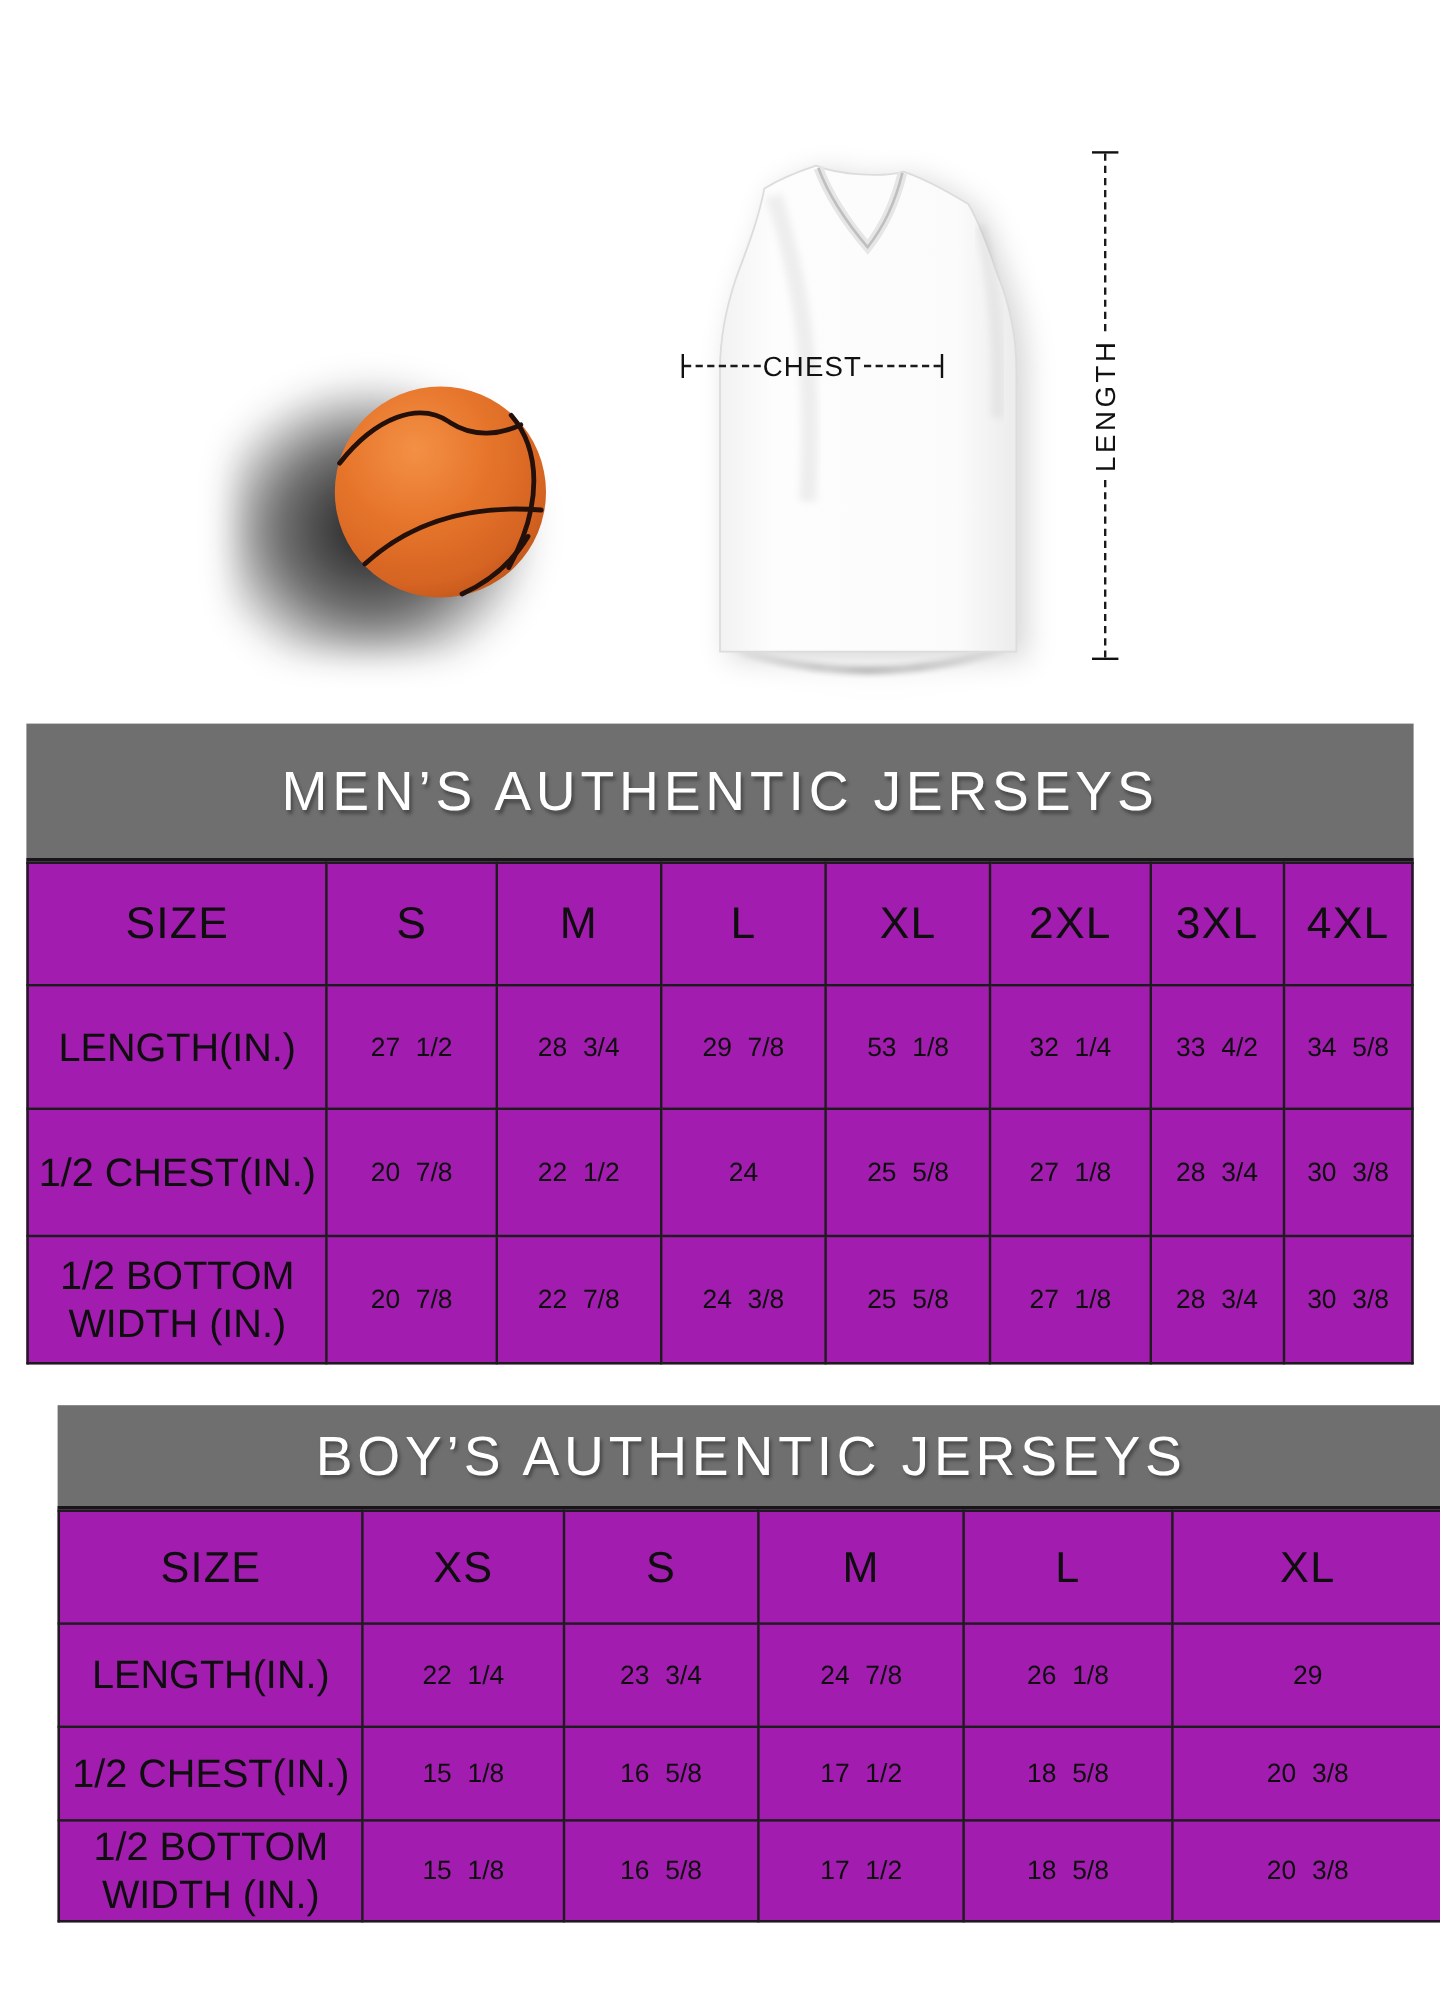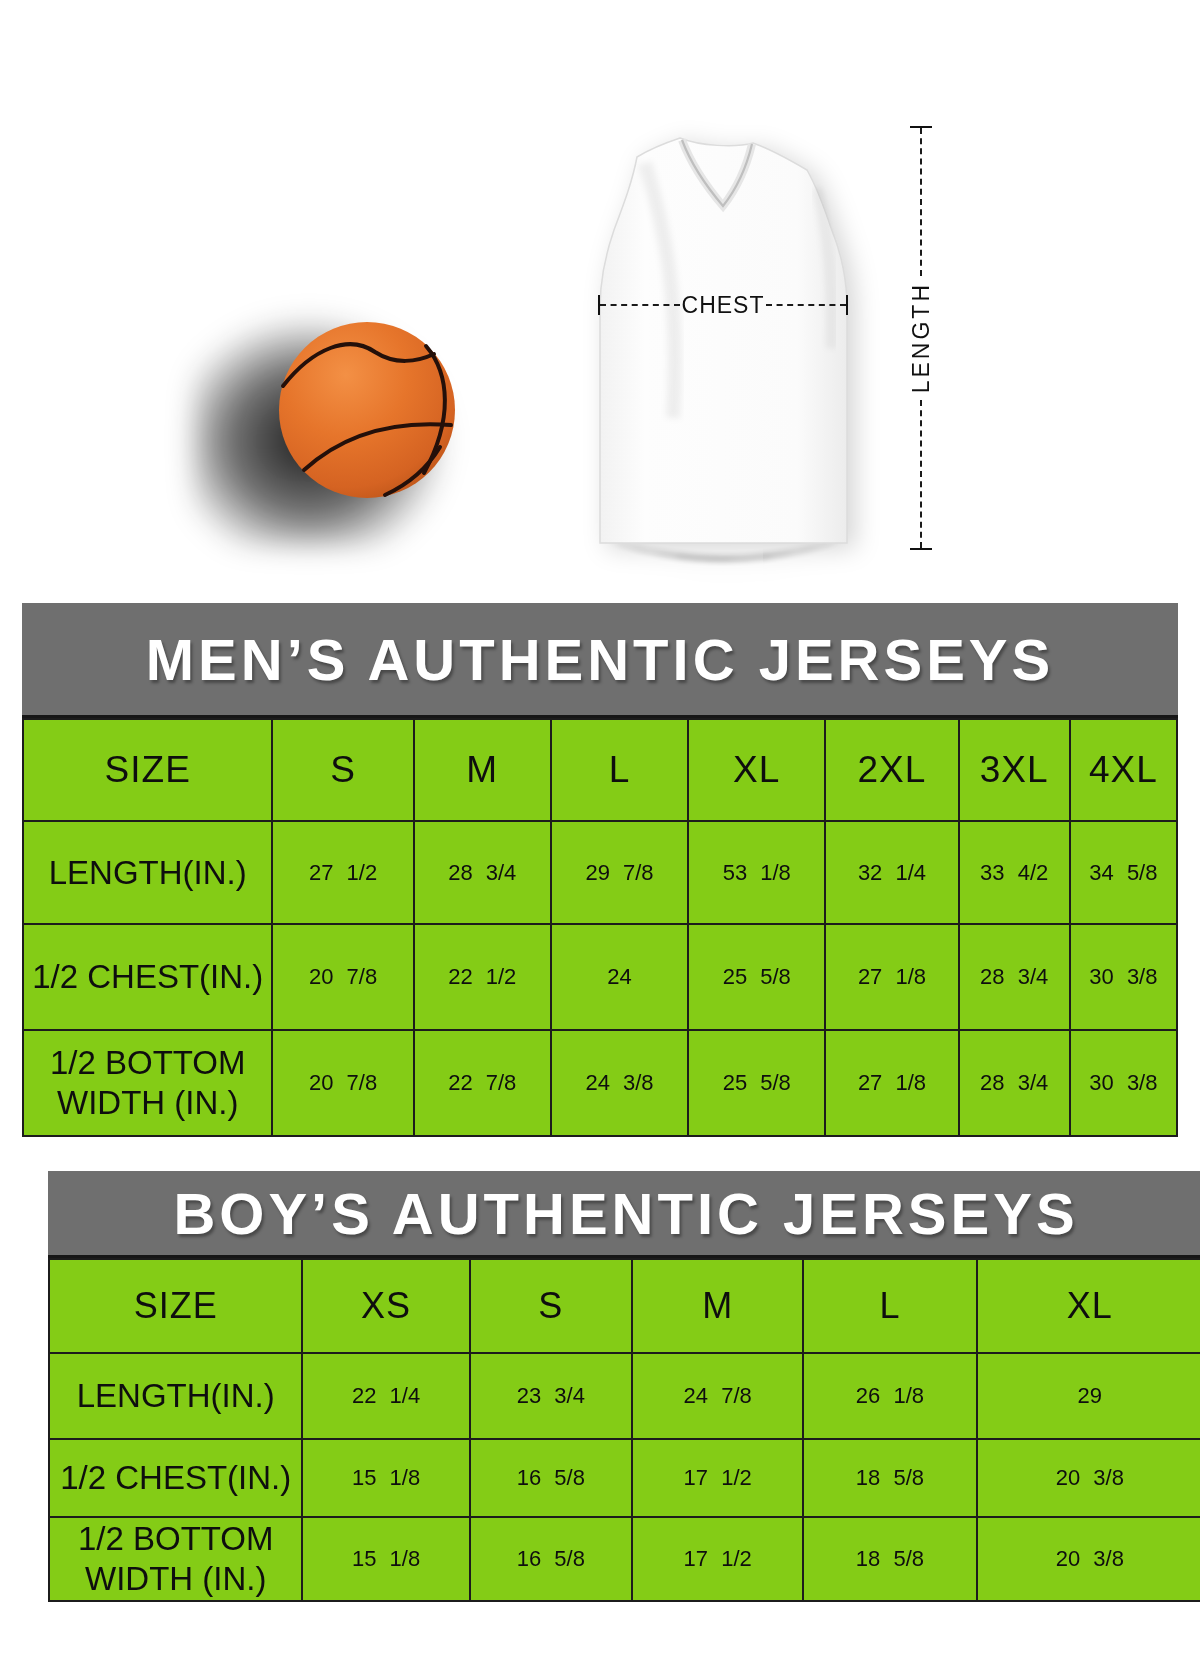--- a/index.html
+++ b/index.html
@@ -13,21 +13,21 @@
               transform-origin:center top;white-space:nowrap;}
 
   
   .ball-shadow{position:absolute;left:192px;top:312px;width:260px;height:235px;
     background:radial-gradient(ellipse at 45% 55%, rgba(8,8,8,0.92) 0%, rgba(15,15,15,0.6) 38%, rgba(40,40,40,0) 70%);
     filter:blur(13px);}
   .basketball{position:absolute;left:277px;top:320px;width:180px;height:180px;}
   .jersey{position:absolute;left:585px;top:118px;width:277px;height:455px;
           filter:drop-shadow(8px 5px 12px rgba(0,0,0,0.16));}
 
-  .chest-annot{position:absolute;left:598px;top:292px;width:250px;height:26px;
+  .chest-annot{position:absolute;left:568px;top:292px;width:218px;height:26px;
     display:flex;align-items:center;}
   .chest-annot .tick{width:2px;height:20px;background:#111;flex:0 0 auto;}
   .chest-annot .dash{flex:1 1 auto;border-top:2px dashed #1a1a1a;height:0;}
   .chest-annot .lbl{flex:0 0 auto;font-size:23px;letter-spacing:1px;color:#111;padding:0 2px;}
 
   .length-annot{position:absolute;left:906px;top:126px;width:30px;height:424px;
     display:flex;flex-direction:column;align-items:center;}
   .length-annot .tick{height:2px;width:22px;background:#111;flex:0 0 auto;}
   .length-annot .dash{flex:1 1 auto;border-left:2px dashed #1a1a1a;width:0;}
   .length-annot .lbl{flex:0 0 auto;font-size:23px;letter-spacing:3px;color:#111;
@@ -35,23 +35,23 @@
 
   
   .tblock{position:absolute;left:22px;width:1156px;}
   .tblock.men{top:603px;}
   .tblock.boy{top:1171px;margin-left:26px;}
   .band{display:flex;align-items:center;justify-content:center;background:#6f6f6f;
         color:#ffffff;border-bottom:3px solid #161616;
         text-shadow:2px 3px 3px rgba(0,0,0,0.35);}
   .band.men-band{height:112px;}
   .band.boy-band{height:84px;}
-  .band-text{font-size:58px;letter-spacing:4px;white-space:nowrap;font-weight:bold;}
-
-  table.size-table{width:1156px;border-collapse:collapse;table-layout:fixed;background:#84cc16;
+  .band-text{font-size:46px;letter-spacing:4px;white-space:nowrap;}
+
+  table.size-table{width:1156px;border-collapse:collapse;table-layout:fixed;background:#a21caf;
         border:2px solid #141414;}
   table.size-table td{border:2px solid #1c1c1c;text-align:center;vertical-align:middle;
         padding:0;color:#0e0e0e;}
   .men .hdr td{height:100px;font-size:37px;letter-spacing:1px;}
   .men .r1 td{height:101px;}
   .men .r2 td{height:104px;}
   .men .r3 td{height:104px;}
   .boy .hdr td{height:92px;font-size:36px;letter-spacing:1px;}
   .boy .r1 td{height:84px;}
   .boy .r2 td{height:76px;}

